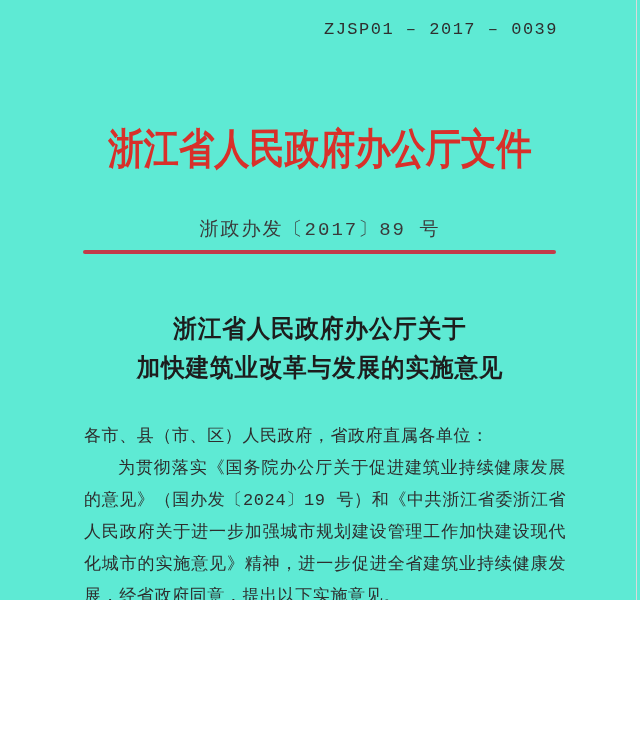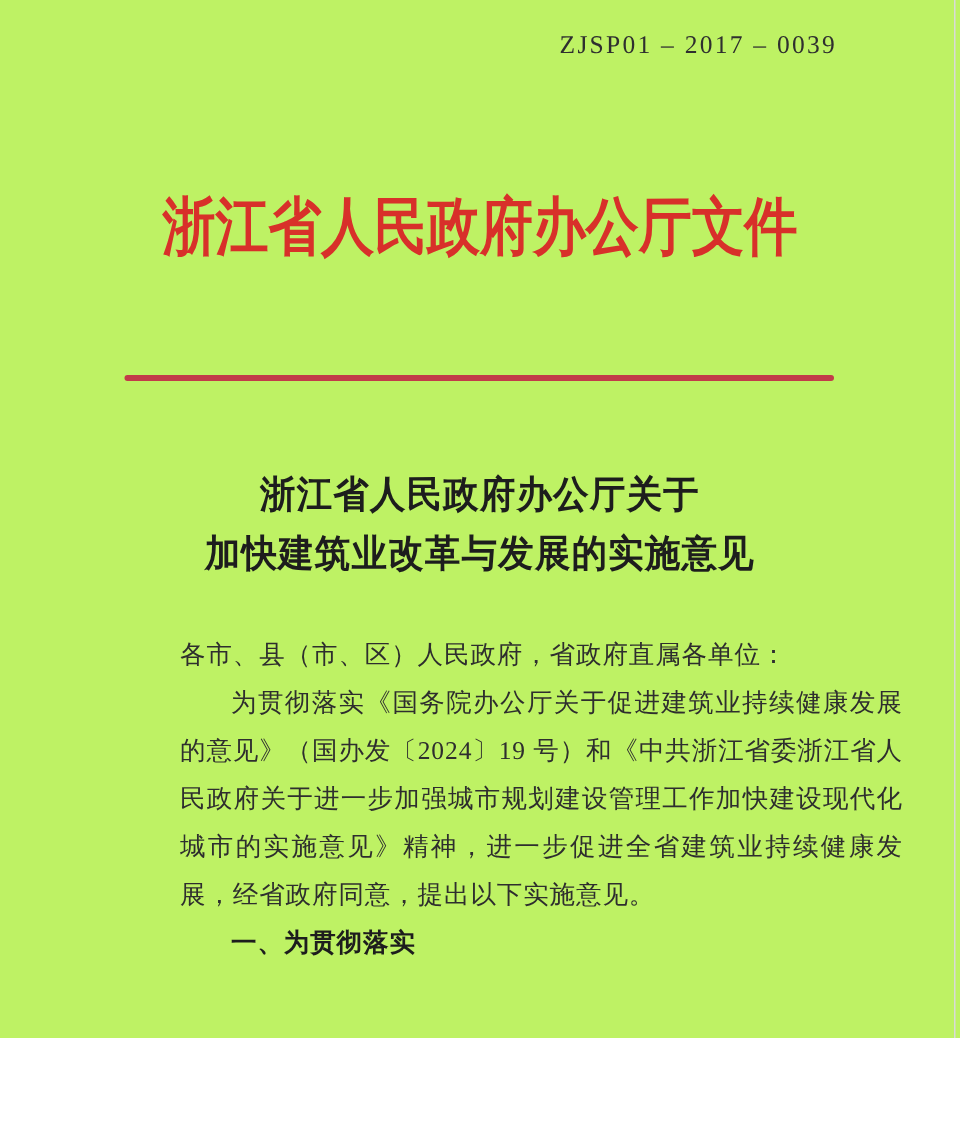--- a/index.html
+++ b/index.html
@@ -3,24 +3,24 @@
 <meta charset="utf-8">
 <style>
   html, body {
     margin: 0;
     padding: 0;
     background: #ffffff;
   }
   .page {
     position: relative;
     width: 640px;
-    height: 692px;
-    background: #bef264;
+    height: 600px;
+    background: #5eead4;
     overflow: hidden;
-    font-family: Liberation Serif, serif;
+    font-family: Liberation Mono, monospace;
     color: #333333;
   }
   .edge-line-right {
     position: absolute;
     top: 0;
     left: 636px;
     width: 1px;
     height: 748px;
     background: #d9d9d9;
   }
@@ -85,21 +85,20 @@
   .body-text {
     position: absolute;
     top: 421px;
     left: 84px;
     width: 482px;
     font-size: 17px;
     line-height: 32px;
     letter-spacing: 0.6px;
     color: #2e2e2e;
     text-align: justify;
-    margin-left: 36px;
   }
   .body-text p {
     margin: 0;
   }
   .para-indent {
     text-indent: 2em;
   }
   .section-heading {
     text-indent: 2em;
     font-weight: bold;
@@ -117,20 +116,21 @@
 </style>
 </head>
 <body>
 
 <div class="page">
 
   <div class="serial">ZJSP01 – 2017 – 0039</div>
 
   <h1 class="masthead">浙江省人民政府办公厅文件</h1>
 
+  <div class="doc-number">浙政办发〔2017〕89 号</div>
 
   <div class="red-line"></div>
 
   <h2 class="doc-title">
     <span>浙江省人民政府办公厅关于</span><br>
     <span>加快建筑业改革与发展的实施意见</span>
   </h2>
 
   <div class="body-text">
     <p>各市、县（市、区）人民政府，省政府直属各单位：</p>

